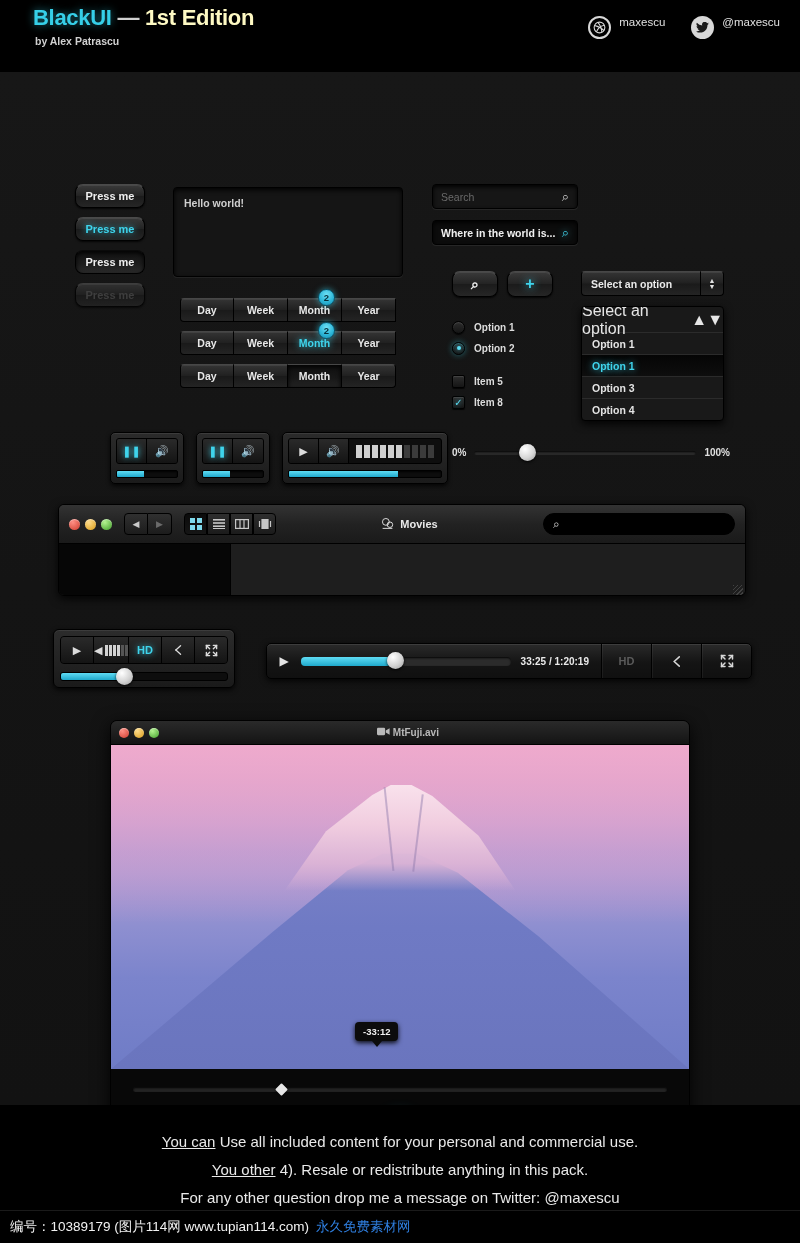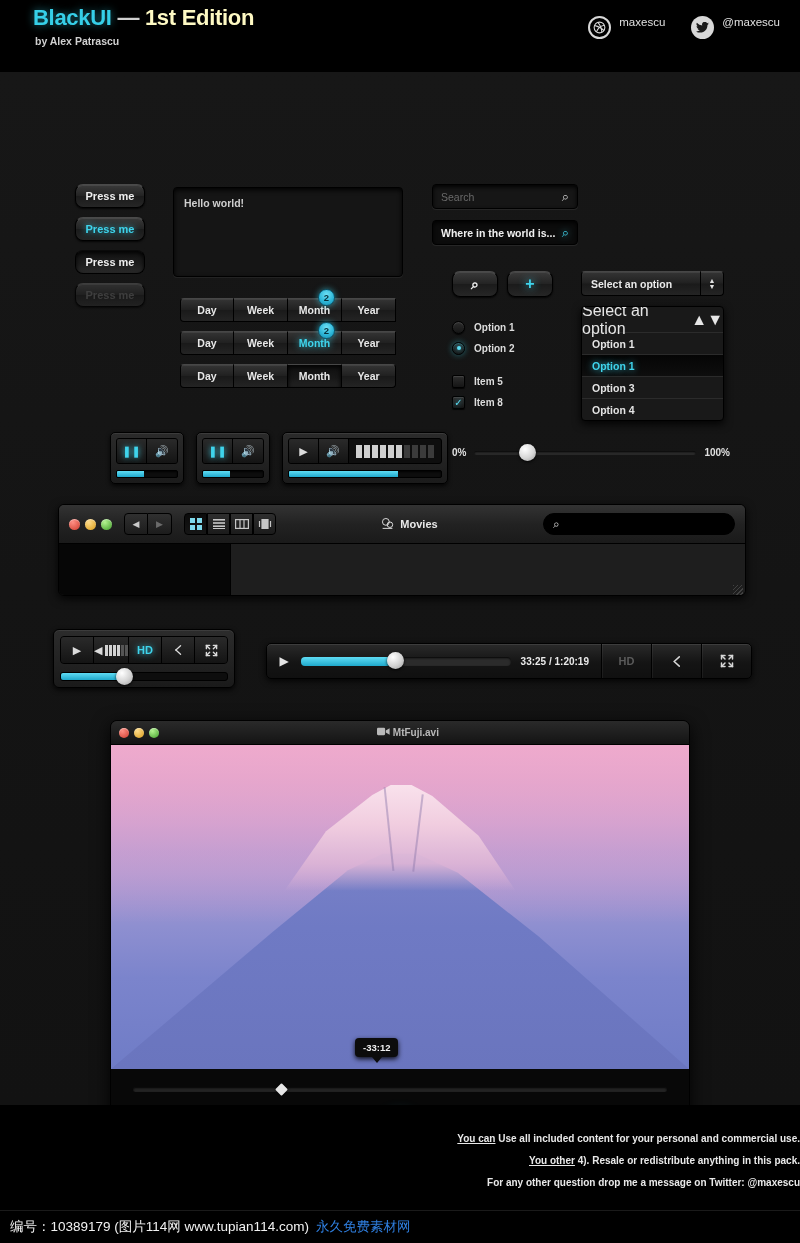--- a/index.html
+++ b/index.html
@@ -342,21 +342,21 @@
     background: linear-gradient(180deg, rgba(240,170,205,.85) 0%, rgba(205,160,208,.45) 60%, rgba(150,150,210,0) 100%); }
   .mtn { position: absolute; left: 0; right: 0; bottom: 0; height: 73%;
     background: linear-gradient(180deg,#7c84c9 0%, #6f7ac4 40%, #6a75be 100%);
     clip-path: polygon(0% 100%, 28% 42%, 41% 16%, 47% 9%, 53% 9%, 60% 17%, 74% 44%, 100% 100%); }
   .snow { position: absolute; left: 30%; right: 30%; top: 11%; height: 34%;
     background: linear-gradient(180deg,#fbe7ef 0%, #f2cfe0 40%, #dcb4d6 75%, rgba(190,160,205,0) 100%);
     clip-path: polygon(0% 100%, 18% 46%, 38% 13%, 46% 4%, 55% 4%, 64% 14%, 84% 50%, 100% 100%);
     opacity: .95; }
   .ridge { position: absolute; width: 2px; background: rgba(140,120,170,.45); }
   .tip-bubble {
-    position: absolute; left: 244px; bottom: 12px;
+    position: absolute; left: 244px; bottom: 28px;
     background: #0c0c0c; border-radius: 4px; padding: 4px 8px;
     font-size: 9.5px; font-weight: bold; color: #f0f0f0;
     box-shadow: 0 2px 5px rgba(0,0,0,.9);
   }
   .tip-bubble::after { content: ""; position: absolute; left: 17px; bottom: -6px;
     border-left: 5px solid transparent; border-right: 5px solid transparent; border-top: 6px solid #0c0c0c; }
   .video-ctrl { height: 87px; background: #080808; position: relative; padding: 0 18px; }
   .scrub { position: absolute; left: 22px; right: 22px; top: 18px; height: 5px; background: #232323; border-radius: 3px;
     box-shadow: inset 0 1px 2px rgba(0,0,0,.9); }
   .scrub .dot { position: absolute; left: 27%; top: -2.5px; width: 9px; height: 9px; background: #e6e6e6;
@@ -378,21 +378,21 @@
   }
   .gear { margin-left: auto; color: #d8d8d8; font-size: 14px; }
   .vwin-grip { position: absolute; right: 3px; bottom: 2px; width: 10px; height: 10px;
     background: repeating-linear-gradient(135deg, #4a4a4a 0 1px, transparent 1px 3px); opacity: .6; }
 
   
   .footer {
     position: absolute; top: 1105px; left: 0; width: 800px; height: 105px;
     background: #000; text-align: center; padding-top: 28px;
   }
-  .footer p { font-size: 10px; font-weight: bold; color: #e9e9e9; margin-bottom: 11px; text-align: right; }
+  .footer p { font-size: 15px; font-weight: normal; color: #e9e9e9; margin-bottom: 11px; }
   .footer u { text-decoration: underline; }
   .watermark {
     position: absolute; top: 1210px; left: 0; width: 800px; height: 33px;
     background: #000; display: flex; align-items: center; padding-left: 10px; gap: 7px;
     border-top: 1px solid #1a1a1a;
   }
   .watermark .wm1 { font-size: 13.5px; color: #f2f2f2; }
   .watermark .wm2 { font-size: 13.5px; color: #2f7fe0; }
 </style>
 </head>

